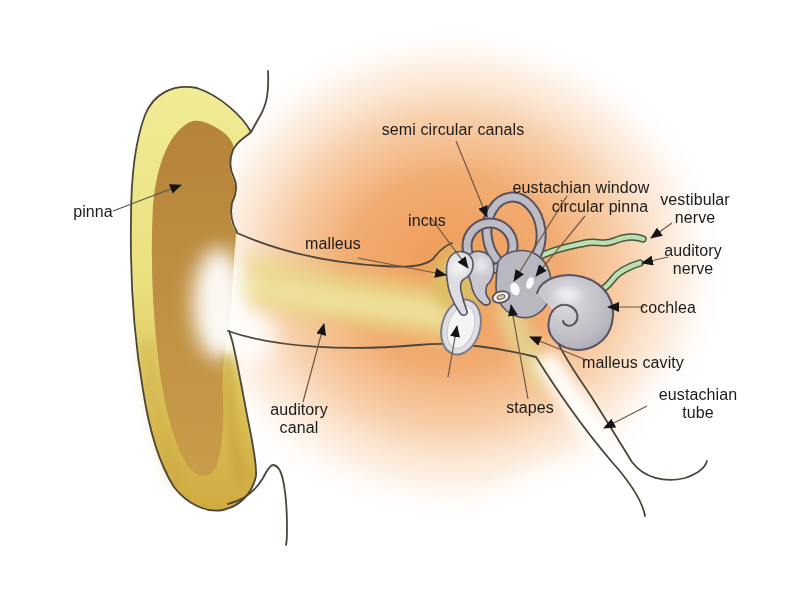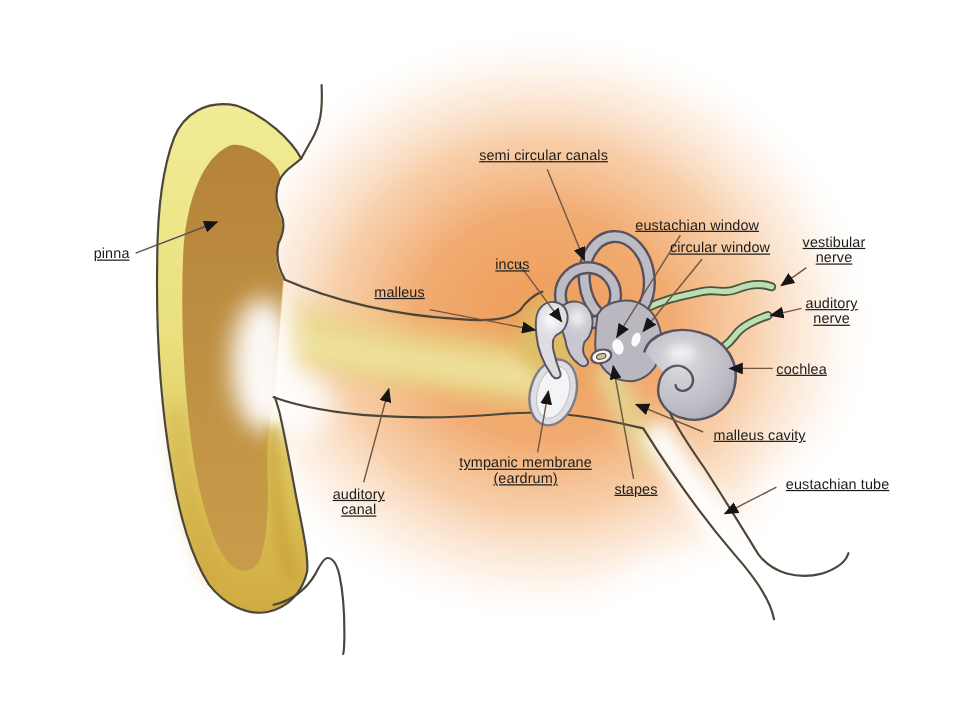--- a/index.html
+++ b/index.html
@@ -3,22 +3,22 @@
 <meta charset="utf-8">
 <style>
   html,body{margin:0;padding:0;background:#ffffff;}
   .stage{
     position:relative;width:800px;height:600px;overflow:hidden;
     background:#ffffff;font-family:"Liberation Sans", sans-serif;
   }
   .stage svg{position:absolute;left:0;top:0;}
   .lbl{
     position:absolute;transform:translate(-50%,-50%);
-    font-size:12px;line-height:1.12;color:#1b1b1b;
-    white-space:pre-line;text-align:center;letter-spacing:0.1px;text-decoration:underline;
+    font-size:16px;line-height:1.12;color:#1b1b1b;
+    white-space:pre-line;text-align:center;letter-spacing:0.1px;
   }
 </style>
 </head>
 <body>
 
 <div class="stage">
 
 <svg width="800" height="600" viewBox="0 0 800 600">
   <defs>
     <radialGradient id="glow" cx="0.5" cy="0.5" r="0.5">
@@ -148,27 +148,25 @@
     <line x1="303" y1="402" x2="324" y2="324" marker-end="url(#arrowhead)" stroke="#6F5845"></line>
     <line x1="647" y1="406" x2="604" y2="428" marker-end="url(#arrowhead)" stroke="#6F5845"></line>
   </g>
 </svg>
 
 <div class="lbl" style="left:93px;top:212px;">pinna</div>
 <div class="lbl" style="left:453px;top:130px;">semi circular canals</div>
 <div class="lbl" style="left:427px;top:207px;margin-top:14px;">incus</div>
 <div class="lbl" style="left:333px;top:244px;">malleus</div>
 <div class="lbl" style="left:581px;top:188px;">eustachian window</div>
-<div class="lbl" style="left:600px;top:207px;">circular window</div>
+<div class="lbl" style="left:600px;top:207px;">circular pinna</div>
 <div class="lbl" style="left:695px;top:209px;">vestibular
 nerve</div>
 <div class="lbl" style="left:693px;top:260px;">auditory
 nerve</div>
 <div class="lbl" style="left:668px;top:308px;">cochlea</div>
 <div class="lbl" style="left:633px;top:363px;">malleus cavity</div>
-<div class="lbl" style="left:438px;top:393px;">tympanic membrane
-(eardrum)</div>
 <div class="lbl" style="left:530px;top:408px;">stapes</div>
 <div class="lbl" style="left:299px;top:419px;">auditory
 canal</div>
 <div class="lbl" style="left:688px;top:404px;padding-left:20px;">eustachian tube</div>
 
 </div>
 
 </body></html>

